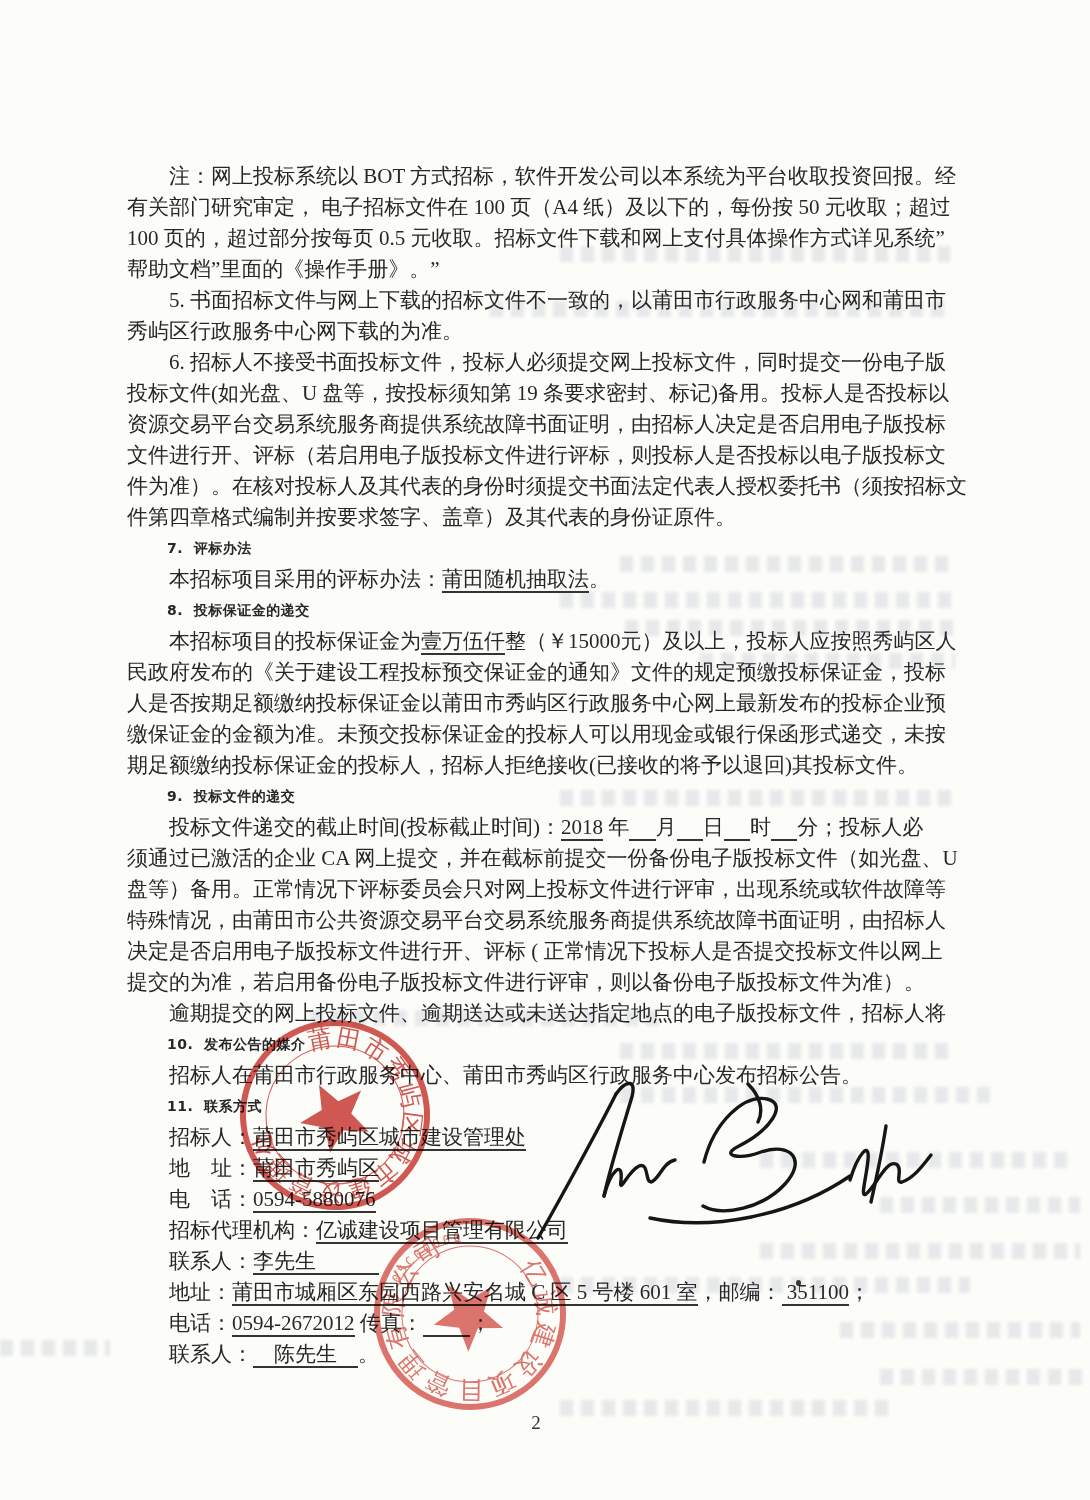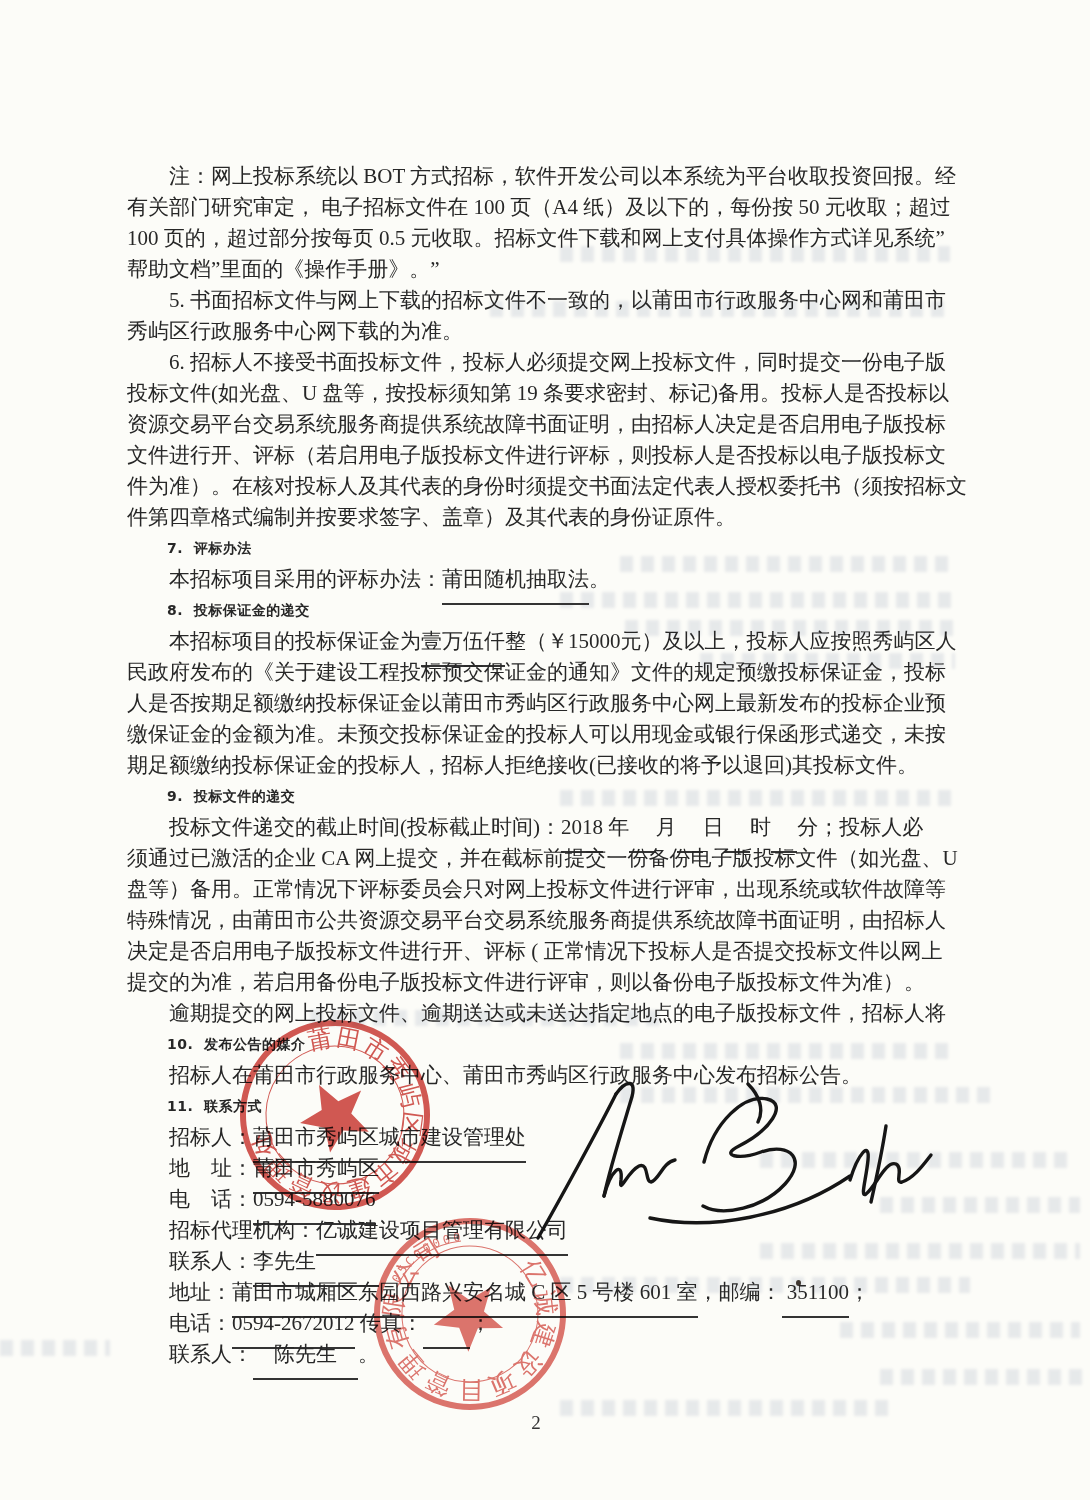--- a/index.html
+++ b/index.html
@@ -6,21 +6,21 @@
   .page{
     position:relative; width:1090px; height:1500px; margin:0 auto;
     background:#fcfcf8; overflow:hidden;
     font-family:"Liberation Serif","DejaVu Serif",serif; color:#272727;
   }
   .doc{position:absolute; left:127px; top:133px; width:860px;margin-top:28px;}
   p.ln{margin:0; font-size:21px; line-height:31px; height:31px; white-space:pre; letter-spacing:0;}
   p.h{font-family:"DejaVu Sans","Liberation Sans",sans-serif; font-weight:700; font-size:14px; padding-left:40px; letter-spacing:.5px;}
   p.pi{text-indent:42px;}
   p.ct{padding-left:42px;}
-  .u{border-bottom:2px solid #343434; padding-bottom:12px;}
+  .u{border-bottom:2px solid #343434; padding-bottom:0;}
   .page-number{position:absolute; left:524px; top:1412px; width:24px; text-align:center; font-size:19px; color:#333;}
   
   .seal{position:absolute; mix-blend-mode:multiply;}
   .seal-1{left:233px; top:1013px; opacity:.82;}
   .seal-2{left:366px; top:1210px; opacity:.74;}
   
   .sig{position:absolute; left:498px; top:1068px;}
   
   .ghost{position:absolute; height:16px; opacity:.13; filter:blur(1.4px);
     background:repeating-linear-gradient(90deg,#5d6d92 0 13px, rgba(0,0,0,0) 13px 21px);}

